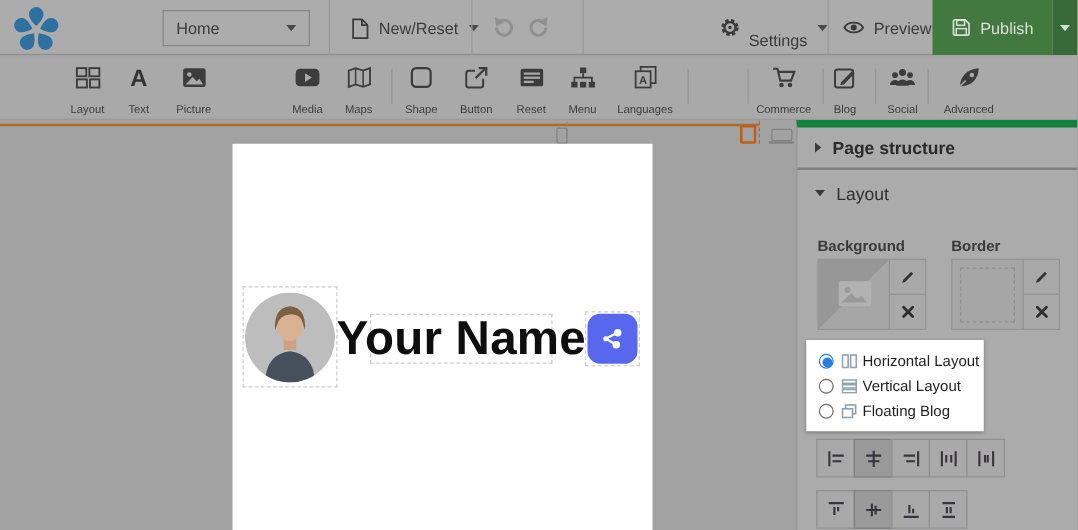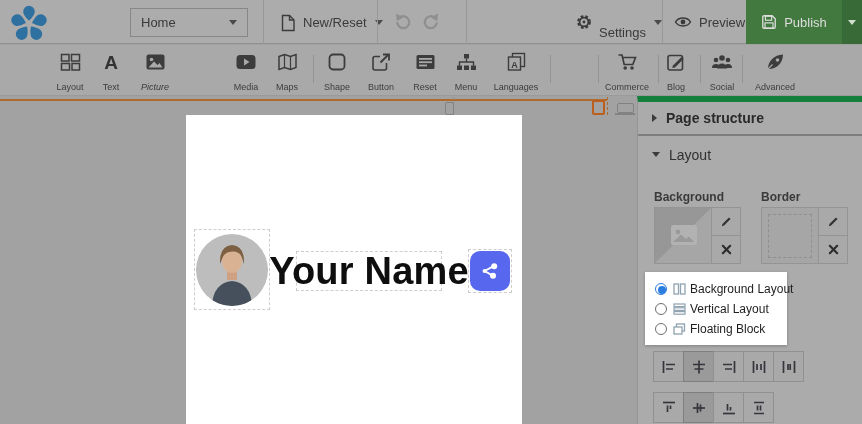--- a/index.html
+++ b/index.html
@@ -186,21 +186,21 @@
       <span class="lbl">Layout</span>
     </div>
 
     <div class="tool" style="left:89px;width:44px;">
       <svg width="20" height="20" viewBox="0 0 20 20">
         <text x="10" y="16.5" text-anchor="middle" font-family="Liberation Serif, serif" font-size="19" font-weight="bold" fill="#333">A</text>
       </svg>
       <span class="lbl">Text</span>
     </div>
 
-    <div class="tool" style="left:133px;width:44px;font-style:italic;">
+    <div class="tool" style="left:133px;width:44px;">
       <svg width="21" height="20" viewBox="0 0 21 20">
         <rect x="1.5" y="2.5" width="18" height="15" rx="2" fill="#3c3c3c"></rect>
         <circle cx="6.5" cy="7.5" r="1.8" fill="#a9a9a9"></circle>
         <path d="M3.5,15.5 L9,9.5 L12.5,13 L14.5,11 L17.5,15.5 Z" fill="#a9a9a9"></path>
       </svg>
       <span class="lbl">Picture</span>
     </div>
 
 
     <div class="tool" style="left:224px;width:44px;">
@@ -422,21 +422,21 @@
       <div class="radio-row is-selected">
         <span class="radio"></span>
         <span class="opt-ic">
           <svg width="13" height="12" viewBox="0 0 13 12">
               <g fill="none" stroke="#8fa3b0" stroke-width="1.3">
                 <rect x="1" y="1" width="4.5" height="10"></rect>
                 <rect x="7.5" y="1" width="4.5" height="10"></rect>
               </g>
             </svg>
         </span>
-        <span class="opt-lbl">Background Layout</span>
+        <span class="opt-lbl">Horizontal Layout</span>
       </div>
       <div class="radio-row">
         <span class="radio"></span>
         <span class="opt-ic">
           <svg width="13" height="12" viewBox="0 0 13 12">
               <g fill="none" stroke="#8fa3b0" stroke-width="1.2">
                 <rect x="1" y="1" width="11" height="2.6"></rect>
                 <rect x="1" y="4.8" width="11" height="2.6"></rect>
                 <rect x="1" y="8.6" width="11" height="2.6"></rect>
               </g>
@@ -445,21 +445,21 @@
         <span class="opt-lbl">Vertical Layout</span>
       </div>
       <div class="radio-row">
         <span class="radio"></span>
         <span class="opt-ic">
           <svg width="13" height="12" viewBox="0 0 13 12">
               <rect x="3.5" y="1" width="8" height="7" fill="none" stroke="#8fa3b0" stroke-width="1.3"></rect>
               <rect x="1" y="4" width="8" height="7" fill="#ffffff" stroke="#8fa3b0" stroke-width="1.3"></rect>
             </svg>
         </span>
-        <span class="opt-lbl">Floating Block</span>
+        <span class="opt-lbl">Floating Blog</span>
       </div>
     </div>
 
     <div class="align-row" style="top:249px;">
       <div class="al-btn">
         <svg width="18" height="18" viewBox="0 0 18 18" stroke="#38343c" stroke-width="1.7">
             <path d="M3.5,3 V15"></path>
             <path d="M6,6.5 H15 M6,11 H13"></path>
           </svg>
       </div>

